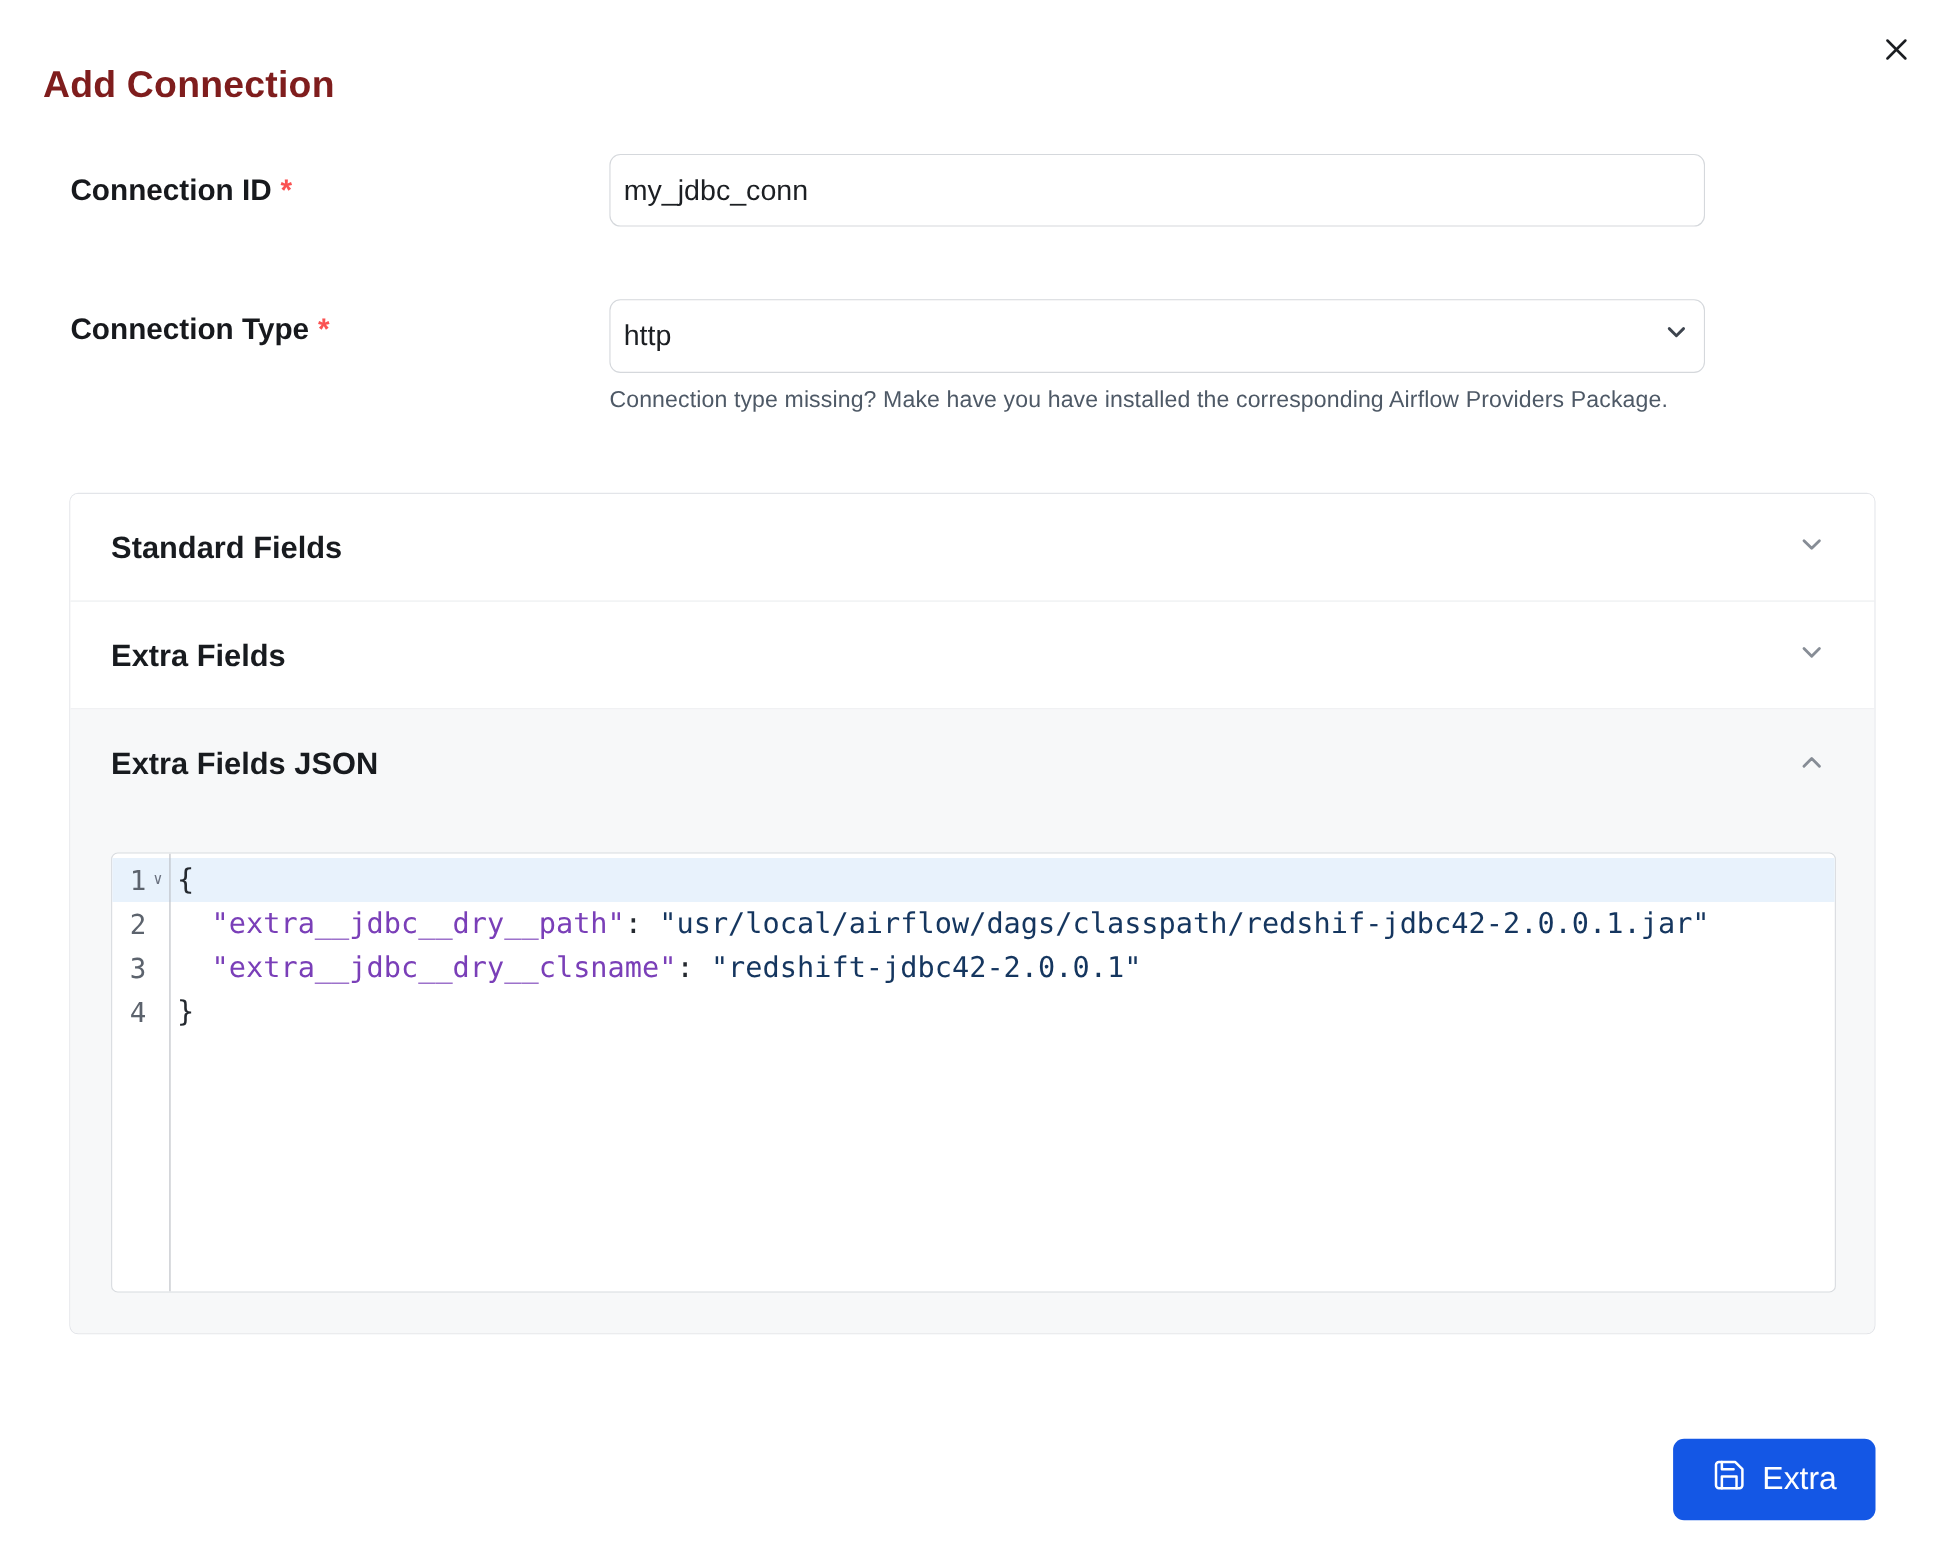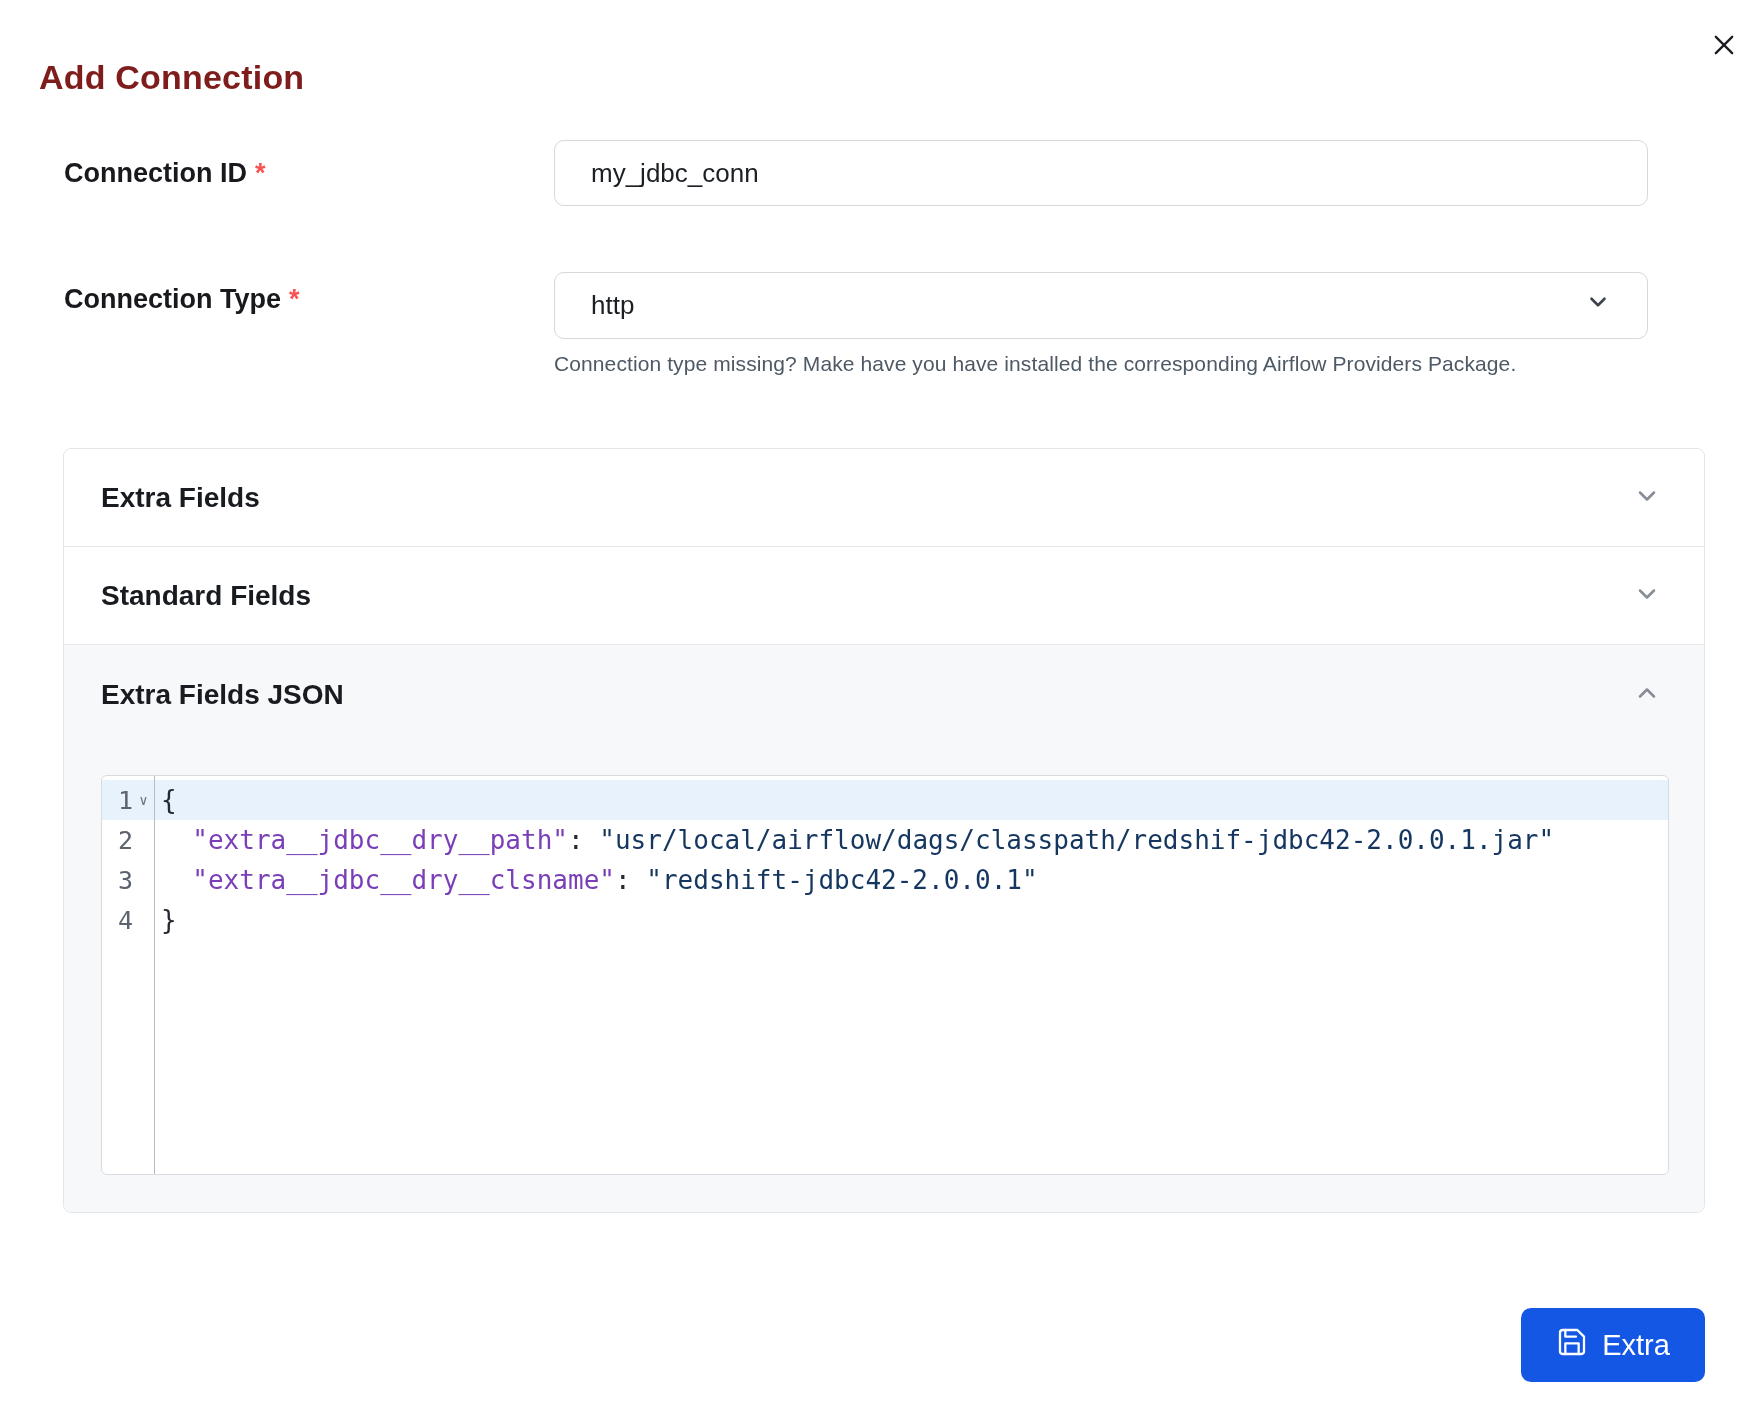--- a/index.html
+++ b/index.html
@@ -29,26 +29,26 @@
 
   
   .field-label {
     position: absolute; left: 64px;
     font-size: 27px; font-weight: 600; color: #17191d;
     white-space: nowrap;
   }
   .req { color: #fa5252; margin-left: 8px; font-weight: 600; }
 
   .text-input {
-    position: absolute; left: 554px; width: 1094px;
+    position: absolute; left: 554px; width: 996px;
     border: 1px solid #d5d8dc; border-radius: 10px;
     background: #fff;
     font-size: 26px; color: #1c1f23;
     display: flex; align-items: center;
-    padding: 0 36px;
+    padding: 0 12px;
   }
   .input-conn-id { top: 140px; height: 66px; }
   .select-conn-type { top: 256px; height: 67px; cursor: pointer; justify-content: space-between; margin-top: 16px; }
 
   .helper-text {
     position: absolute; left: 554px; top: 352px;
     font-size: 21px; color: #4e5966; letter-spacing: 0.1px;
   }
 
   
@@ -145,30 +145,30 @@
       <svg width="26" height="26" viewBox="0 0 24 24" fill="none" stroke="#3d444e" stroke-width="2.4" stroke-linecap="round" stroke-linejoin="round">
         <polyline points="6 9 12 15 18 9"></polyline>
       </svg>
     </span>
   </div>
   <div class="helper-text">Connection type missing? Make have you have installed the corresponding Airflow Providers Package.</div>
 
   <div class="accordion">
 
     <div class="acc-header">
-      <span class="acc-label">Extra Fields</span>
+      <span class="acc-label">Standard Fields</span>
       <span class="chev">
         <svg width="28" height="28" viewBox="0 0 24 24" fill="none" stroke="#878d96" stroke-width="2.2" stroke-linecap="round" stroke-linejoin="round">
           <polyline points="6 9 12 15 18 9"></polyline>
         </svg>
       </span>
     </div>
 
     <div class="acc-header">
-      <span class="acc-label">Standard Fields</span>
+      <span class="acc-label">Extra Fields</span>
       <span class="chev">
         <svg width="28" height="28" viewBox="0 0 24 24" fill="none" stroke="#878d96" stroke-width="2.2" stroke-linecap="round" stroke-linejoin="round">
           <polyline points="6 9 12 15 18 9"></polyline>
         </svg>
       </span>
     </div>
 
     <div class="section-expanded">
       <div class="acc-header">
         <span class="acc-label">Extra Fields JSON</span>

